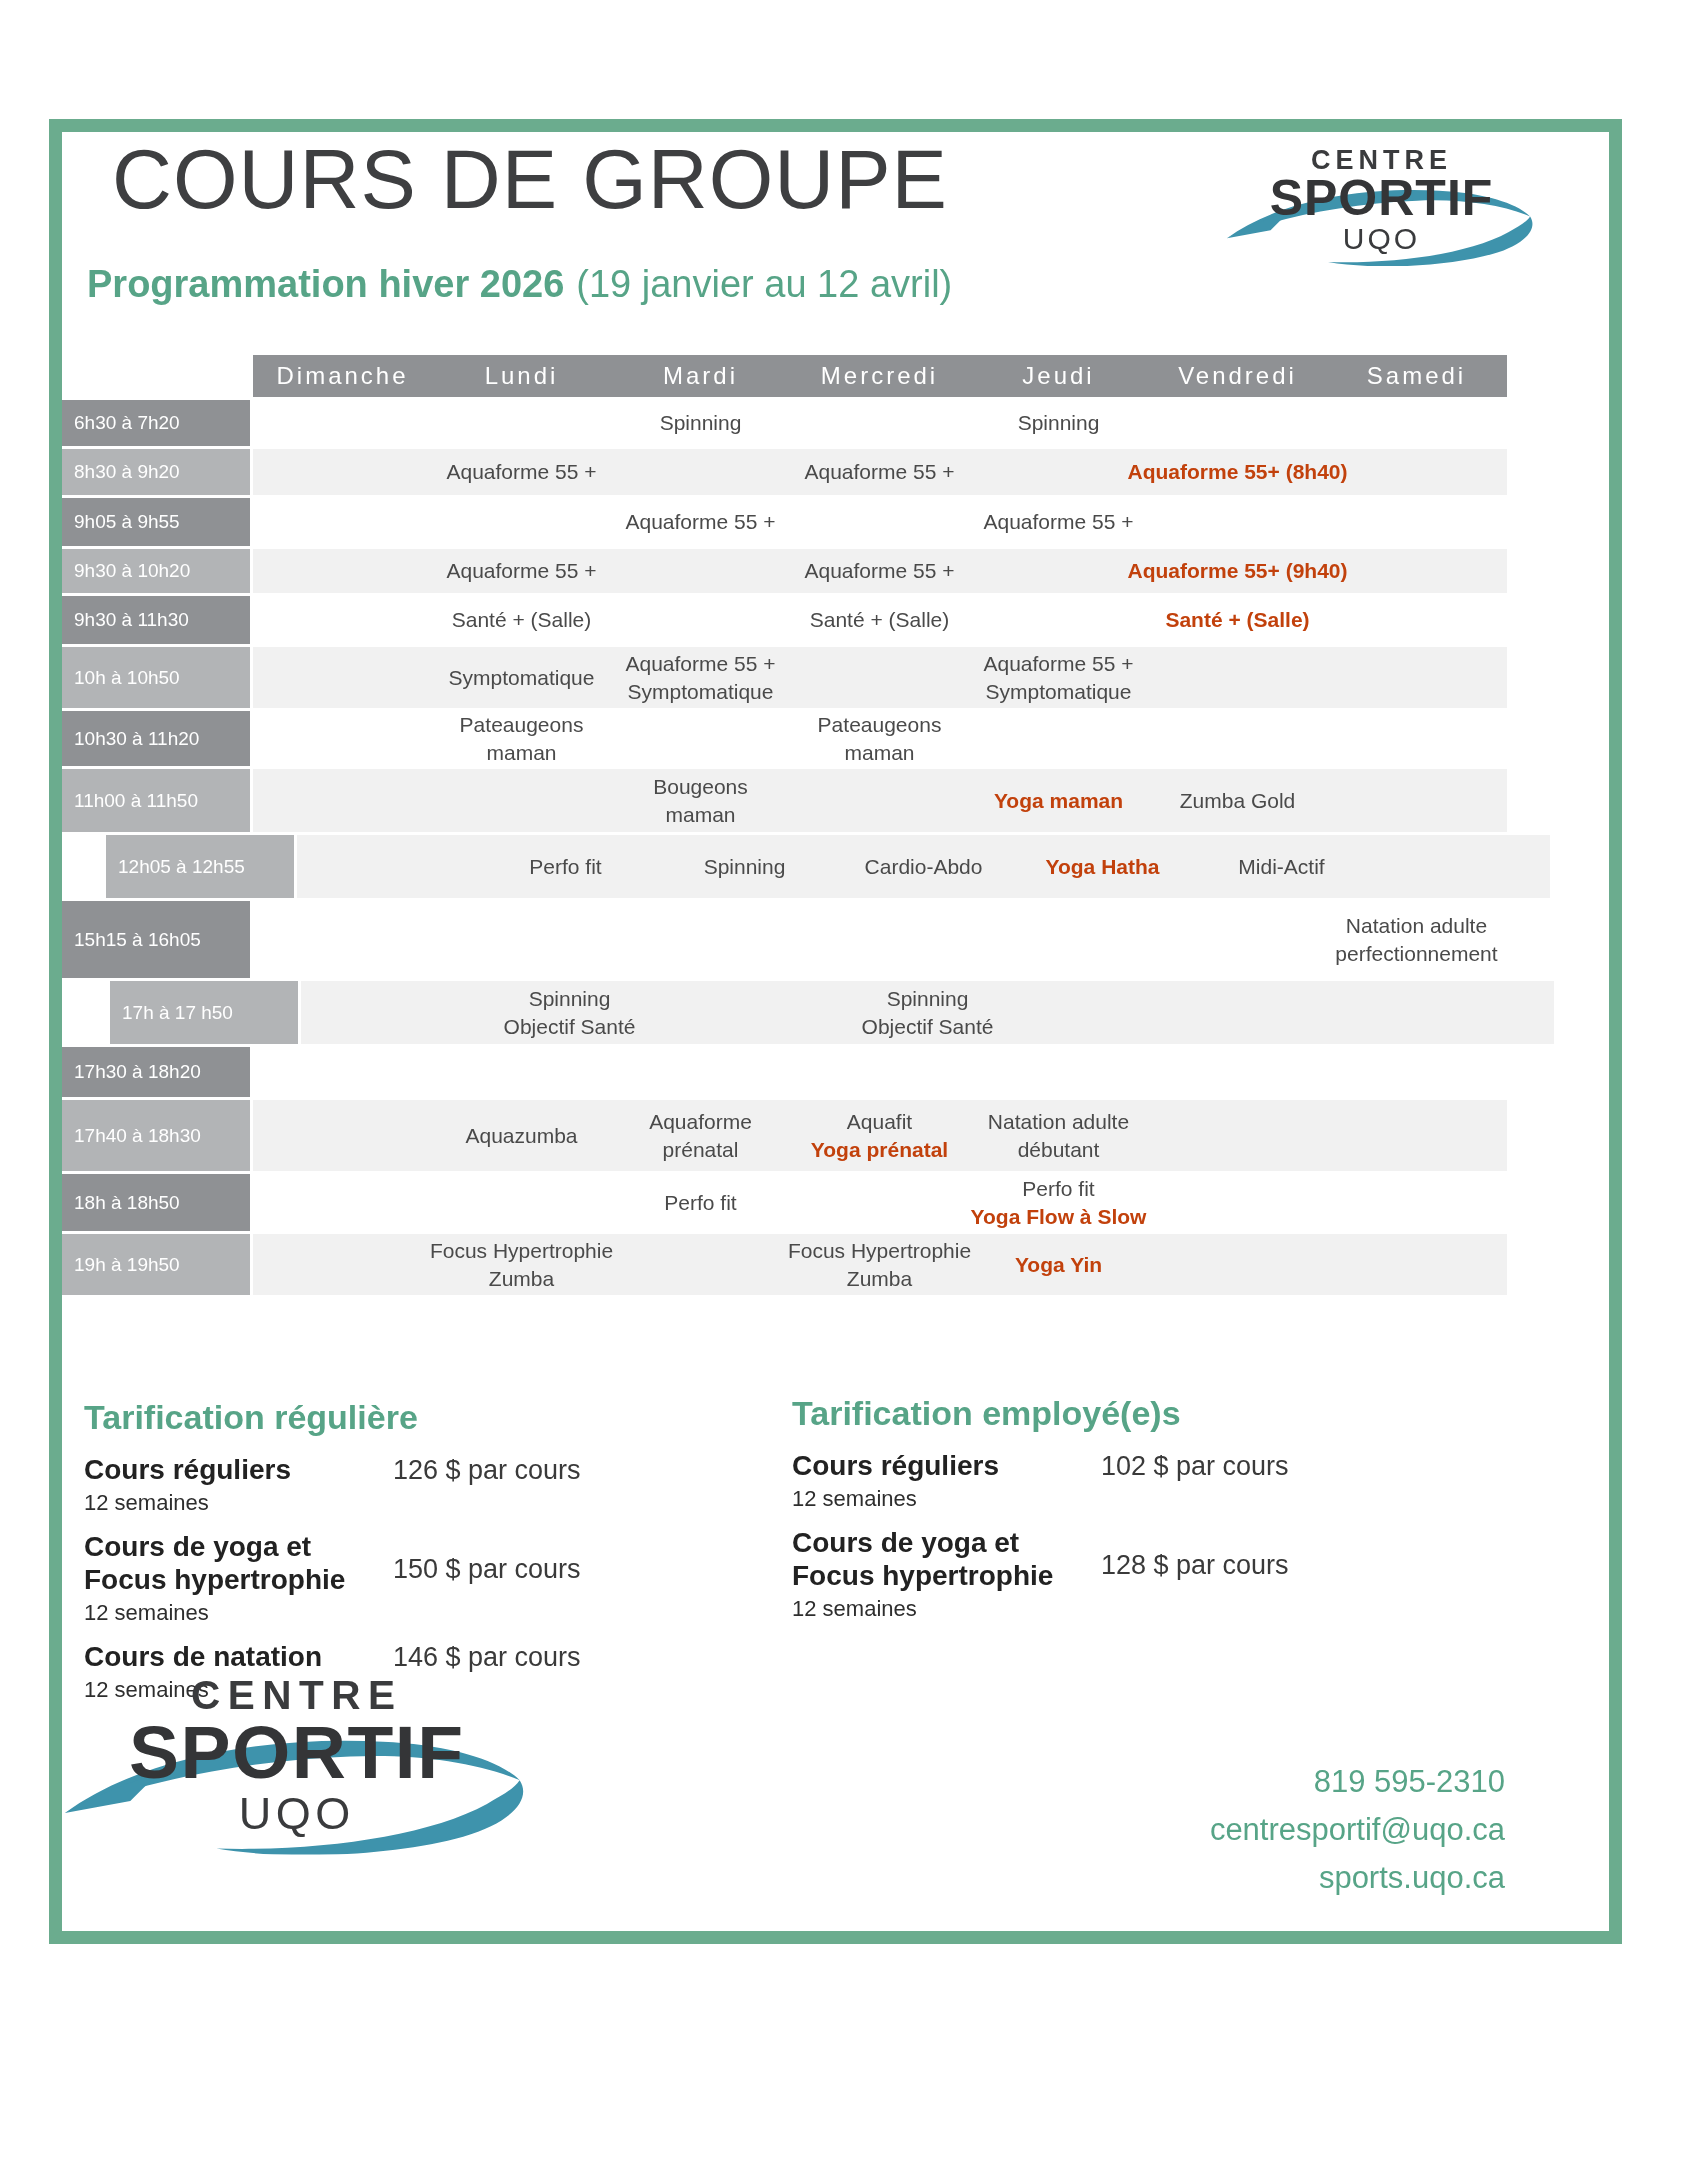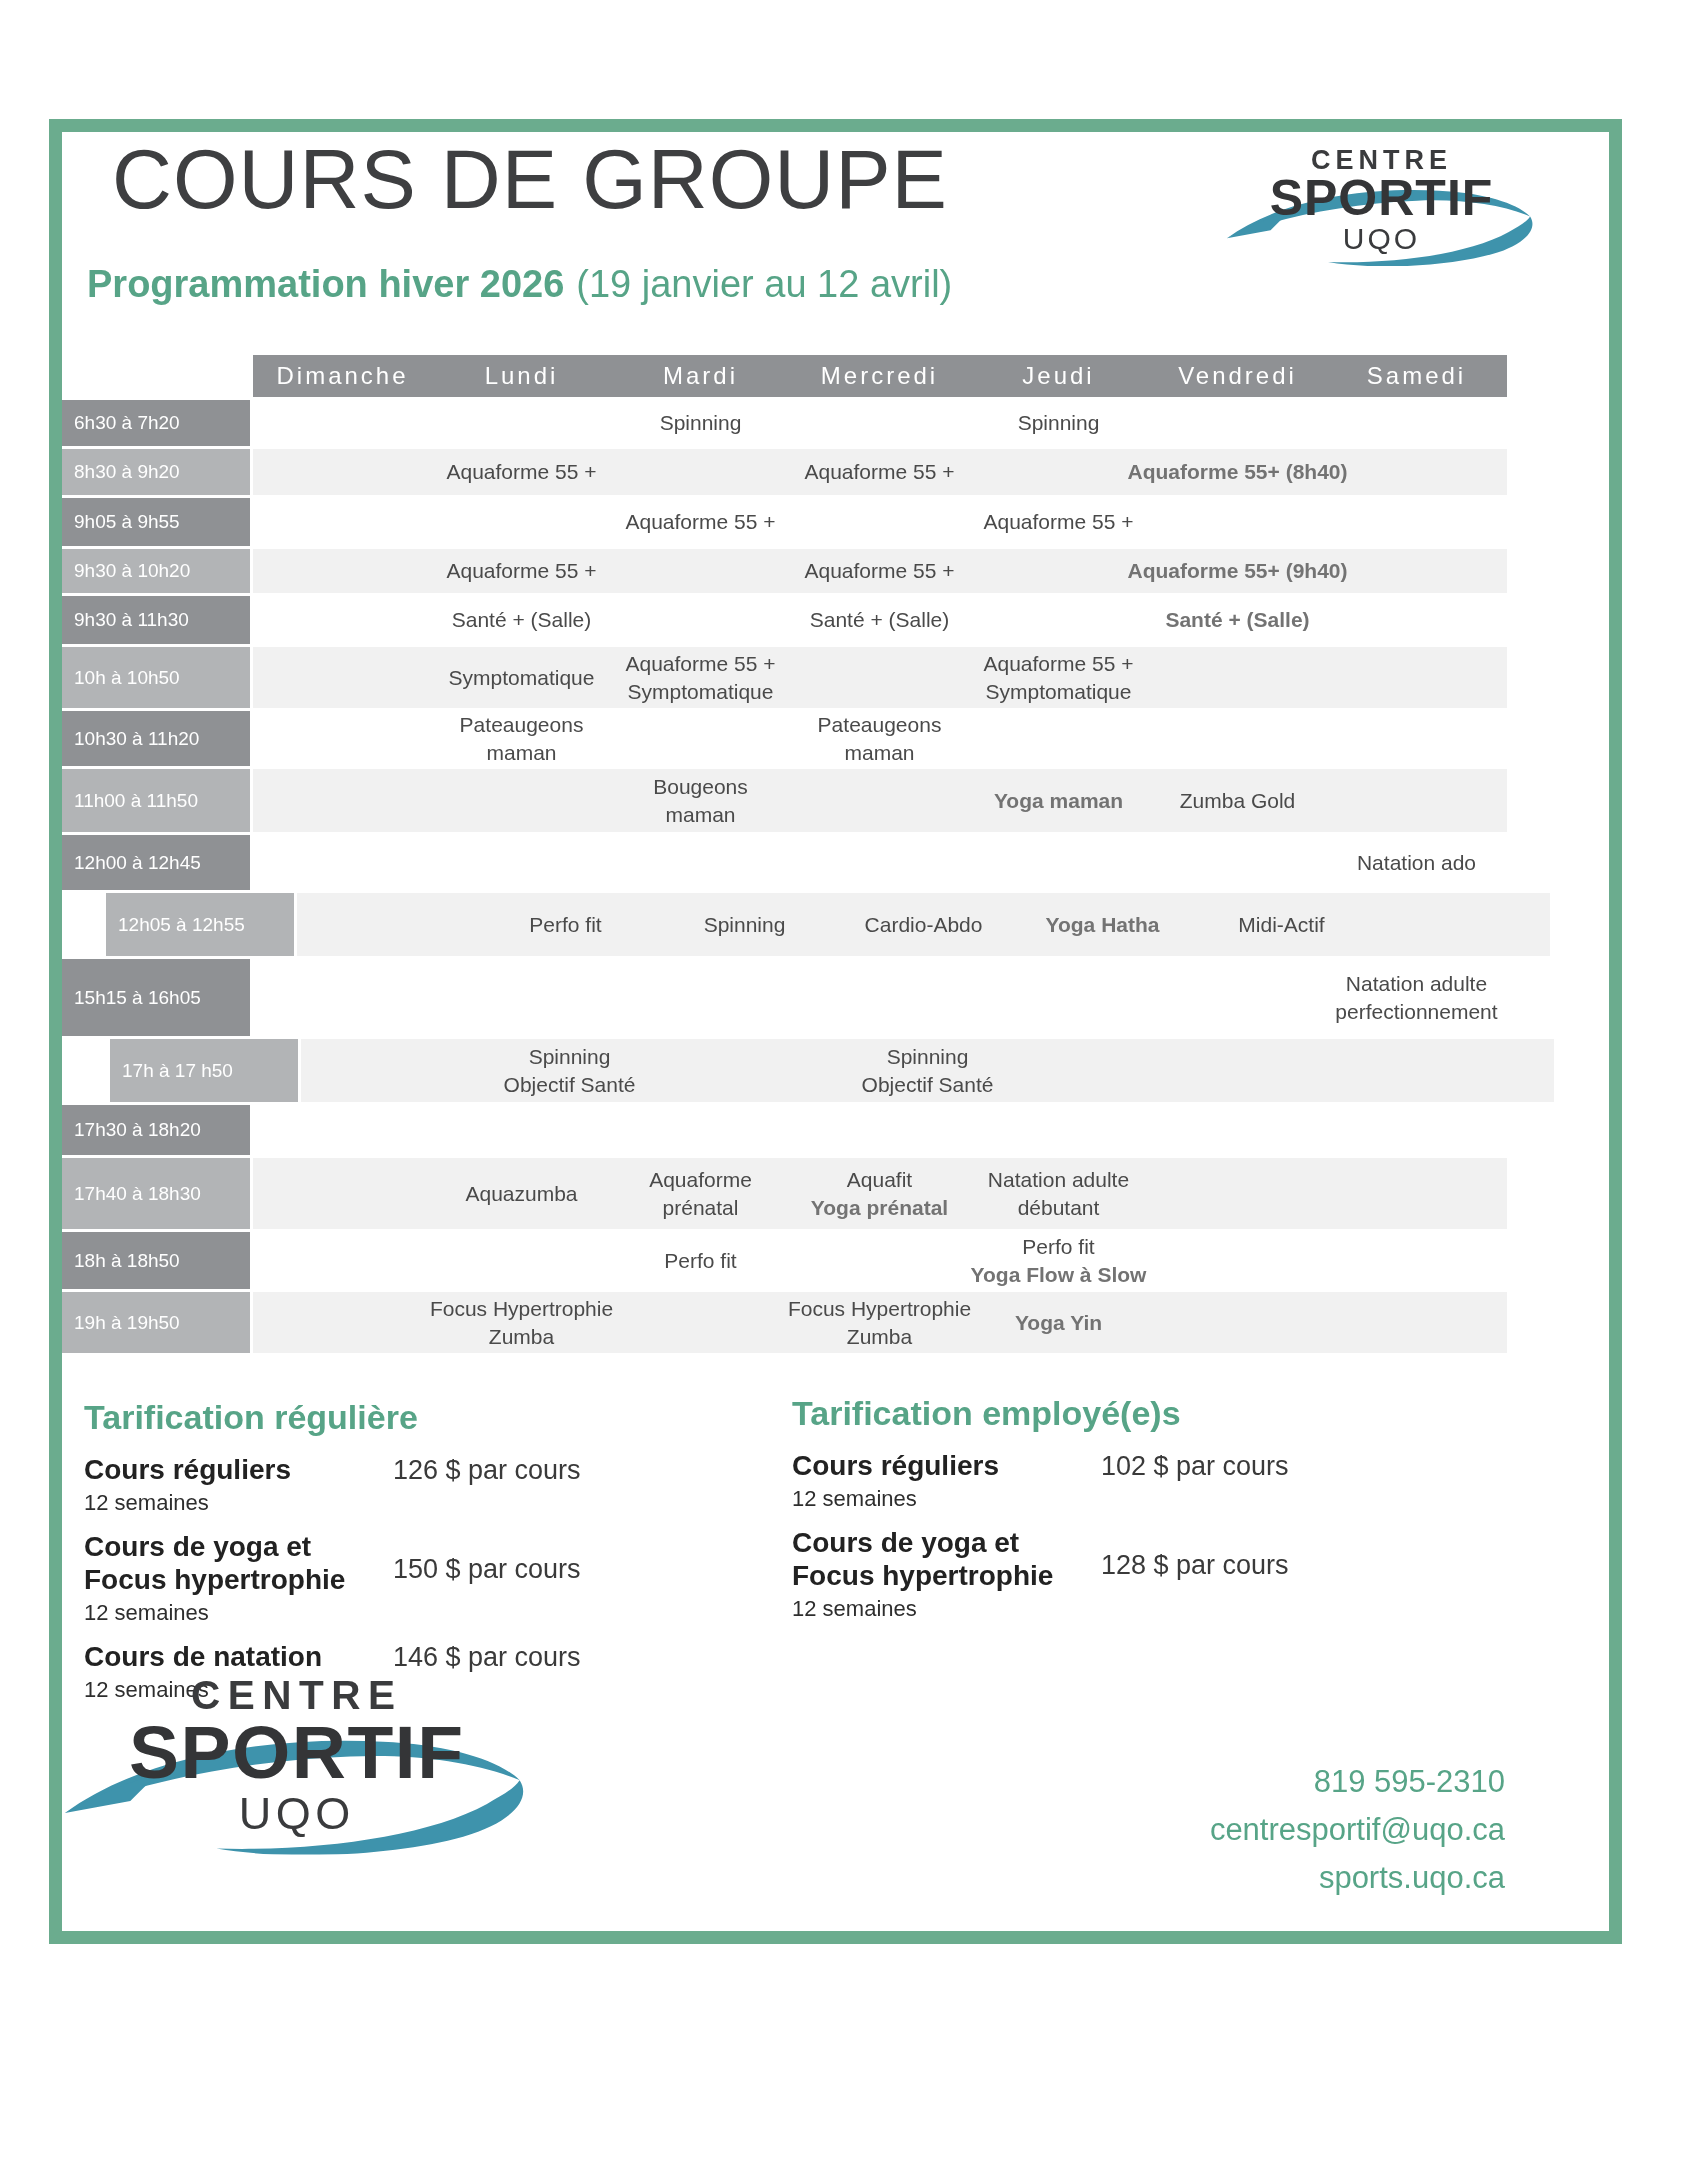--- a/index.html
+++ b/index.html
@@ -56,21 +56,21 @@
     color:#fff;font-size:24px;letter-spacing:3px;}
   .thead .cells{background:var(--header-gray);}
   .trow.dark .tcell-time{background:var(--header-gray);}
   .trow.light .tcell-time{background:var(--time-light);}
   .trow.dark .cells{background:#ffffff;}
   .trow.light .cells{background:var(--row-light);}
   .ccell{width:179px;flex:0 0 179px;display:flex;flex-direction:column;
     align-items:center;justify-content:center;text-align:center;
     font-size:21px;line-height:1.32;color:#4A4A4A;}
   .ccell .line{white-space:nowrap;}
-  .ccell .line.bold{font-weight:700;color:#737373;}
+  .ccell .line.bold{font-weight:700;color:#c2410c;}
 
   
   .pricing{position:absolute;width:653px;}
   .pricing.reg{left:84px;top:1398px;}
   .pricing.emp{left:792px;top:1394px;}
   .pricing .p-head{font-size:34px;font-weight:700;color:var(--accent-green);margin-bottom:16px;}
   .p-item{display:flex;align-items:flex-start;margin-bottom:8px;}
   .p-left{width:309px;flex:0 0 309px;}
   .p-name{font-size:28px;font-weight:700;color:#222;line-height:1.18;white-space:pre-line;}
   .p-sub{font-size:22px;color:#2e2e2e;margin-top:4px;margin-bottom:6px;}
@@ -253,34 +253,20 @@
         <div class="ccell"></div>
         <div class="ccell">
           <div class="line bold">Yoga maman</div>
         </div>
         <div class="ccell">
           <div class="line">Zumba Gold</div>
         </div>
         <div class="ccell"></div>
       </div>
     </div>
-    <div class="trow dark" style="height: 55px;">
-      <div class="tcell-time">12h00 à 12h45</div>
-      <div class="cells">
-        <div class="ccell"></div>
-        <div class="ccell"></div>
-        <div class="ccell"></div>
-        <div class="ccell"></div>
-        <div class="ccell"></div>
-        <div class="ccell"></div>
-        <div class="ccell">
-          <div class="line">Natation ado</div>
-        </div>
-      </div>
-    </div>
     <div class="trow light" style="height: 63px; padding-left: 44px;">
       <div class="tcell-time">12h05 à 12h55</div>
       <div class="cells">
         <div class="ccell"></div>
         <div class="ccell">
           <div class="line">Perfo fit</div>
         </div>
         <div class="ccell">
           <div class="line">Spinning</div>
         </div>

